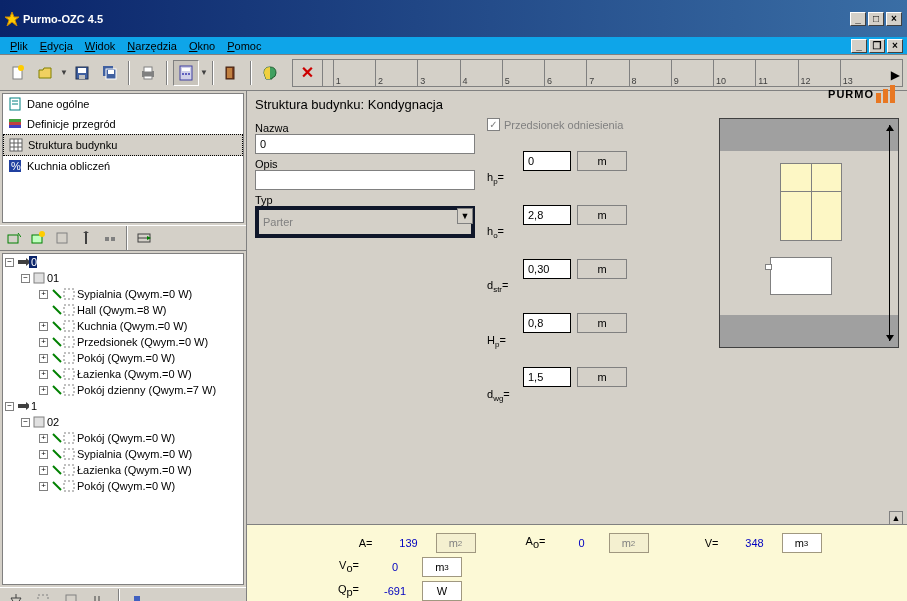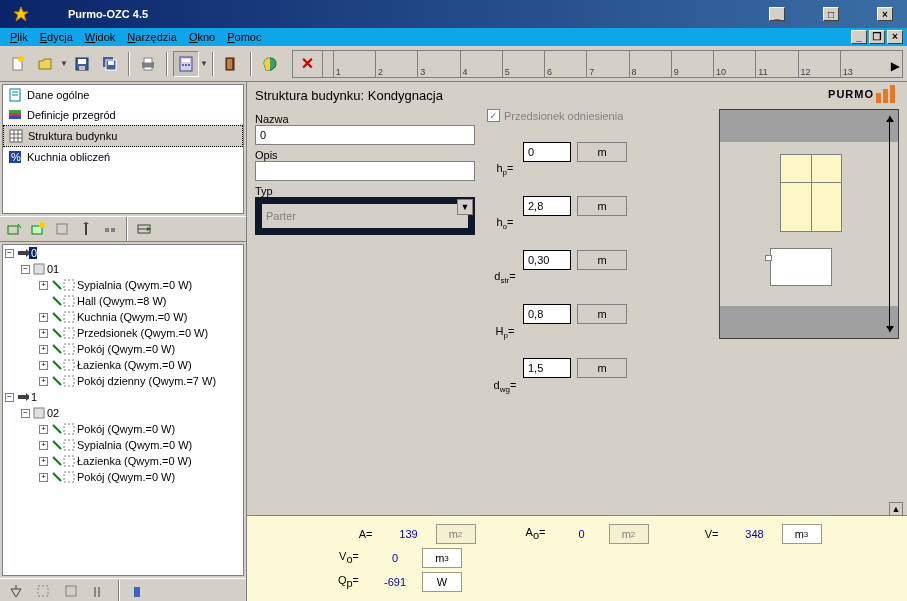--- a/index.html
+++ b/index.html
@@ -1,17 +1,17 @@
 <!DOCTYPE html>
 <html><head>
 <meta charset="utf-8">
 <style>
   * { box-sizing: border-box; margin: 0; padding: 0; font-family: Tahoma, Arial, sans-serif; font-size: 11px; }
   body { background: #d4d0c8; width: 907px; height: 601px; overflow: hidden; }
-  .titlebar { background: linear-gradient(to right, #0a246a, #3a6ea5); height: 28px; display: flex; align-items: center; padding: 0 14px; gap: 36px; }
+  .titlebar { background: linear-gradient(to right, #0a246a, #3a6ea5); height: 37px; display: flex; align-items: center; padding: 0 5px; }
   .title-icon { width: 14px; height: 14px; margin-right: 4px; }
   .title-text { color: #fff; font-weight: bold; flex: 1; font-size: 11px; }
   .sysbtn { width: 16px; height: 14px; background: #d4d0c8; border: 1px solid #fff; border-right-color: #404040; border-bottom-color: #404040; margin-left: 2px; display: flex; align-items: center; justify-content: center; font-size: 10px; font-weight: bold; color: #000; }
   .menubar { height: 18px; display: flex; align-items: center; padding: 0 4px; background: #0ea5e9; border-bottom: 1px solid #808080; }
   .menubar .menu-item { padding: 1px 6px; }
   .menubar .u { text-decoration: underline; }
   .mdi-btns { margin-left: auto; display: flex; }
   .toolbar { height: 36px; display: flex; align-items: center; padding: 2px 4px; background: #d4d0c8; border-bottom: 1px solid #808080; }
   .tbtn { width: 26px; height: 26px; border: 1px solid transparent; display: flex; align-items: center; justify-content: center; margin: 0 1px; }
   .tbtn.sunken { border: 1px solid #808080; border-right-color: #fff; border-bottom-color: #fff; background: #c8c4bc; }
@@ -36,26 +36,26 @@
   .bottom-toolbar { height: 26px; display: flex; align-items: center; padding: 2px; border-top: 1px solid #fff; }
   .right-panel { flex: 1; display: flex; flex-direction: column; }
   .panel-title { font-weight: normal; font-size: 13px; padding: 6px 8px; }
   .logo { position: absolute; right: 12px; top: 85px; font-size: 16px; font-weight: bold; letter-spacing: 1px; color: #000; display: flex; align-items: center; }
   .logo-bars { display: inline-flex; gap: 2px; margin-left: 2px; align-items: flex-end; }
   .logo-bar { width: 5px; background: #e87722; }
   .form-area { display: flex; padding: 0 8px; gap: 12px; }
   .form-left { width: 220px; }
   .form-label { font-size: 11px; margin-top: 4px; }
   .form-input { width: 100%; height: 20px; border: 1px solid #808080; background: #fff; padding: 0 4px; font-size: 11px; }
-  .form-select { width: 100%; height: 20px; border: 7px solid #0f172a; background: #d4d0c8; padding: 12px 4px; color: #808080; }
+  .form-select { width: 100%; height: 20px; border: 4px solid #0f172a; background: #d4d0c8; padding: 12px 4px; color: #808080; }
   .form-mid { width: 200px; }
   .chk-row { display: flex; align-items: center; gap: 4px; color: #808080; margin-bottom: 4px; }
   .chk { width: 13px; height: 13px; background: #fff; border: 1px solid #808080; display: flex; align-items: center; justify-content: center; font-size: 10px; color: #808080; }
   .param-row { display: flex; align-items: center; margin-bottom: 3px; }
-  .param-lbl { width: 36px; text-align: center; font-size: 11px; margin-top: 36px; }
+  .param-lbl { width: 36px; text-align: left; font-size: 11px; margin-top: 36px; }
   .param-lbl sub { font-size: 8px; }
   .param-inp { width: 48px; height: 20px; border: 1px solid #000; background: #fff; padding: 0 4px; font-size: 11px; text-align: left; }
   .param-unit { width: 50px; height: 20px; border: 1px solid #808080; background: #d4d0c8; margin-left: 6px; display: flex; align-items: center; justify-content: center; font-size: 11px; }
   .diagram { width: 180px; height: 230px; border: 1px solid #404040; background: #d4d0c8; position: relative; margin-left: 20px; }
   .diagram .ceil { position: absolute; left: 0; top: 0; width: 100%; height: 32px; background: #a0a0a0; }
   .diagram .floor { position: absolute; left: 0; bottom: 0; width: 100%; height: 32px; background: #a0a0a0; }
   .diagram .win { position: absolute; left: 60px; top: 44px; width: 62px; height: 78px; background: #fdf7c5; border: 1px solid #808080; }
   .diagram .win::before { content: ""; position: absolute; left: 50%; top: 0; bottom: 0; border-left: 1px solid #808080; }
   .diagram .win::after { content: ""; position: absolute; top: 36%; left: 0; right: 0; border-top: 1px solid #808080; }
   .diagram .rad { position: absolute; left: 50px; top: 138px; width: 62px; height: 38px; background: #fff; border: 1px solid #808080; }

